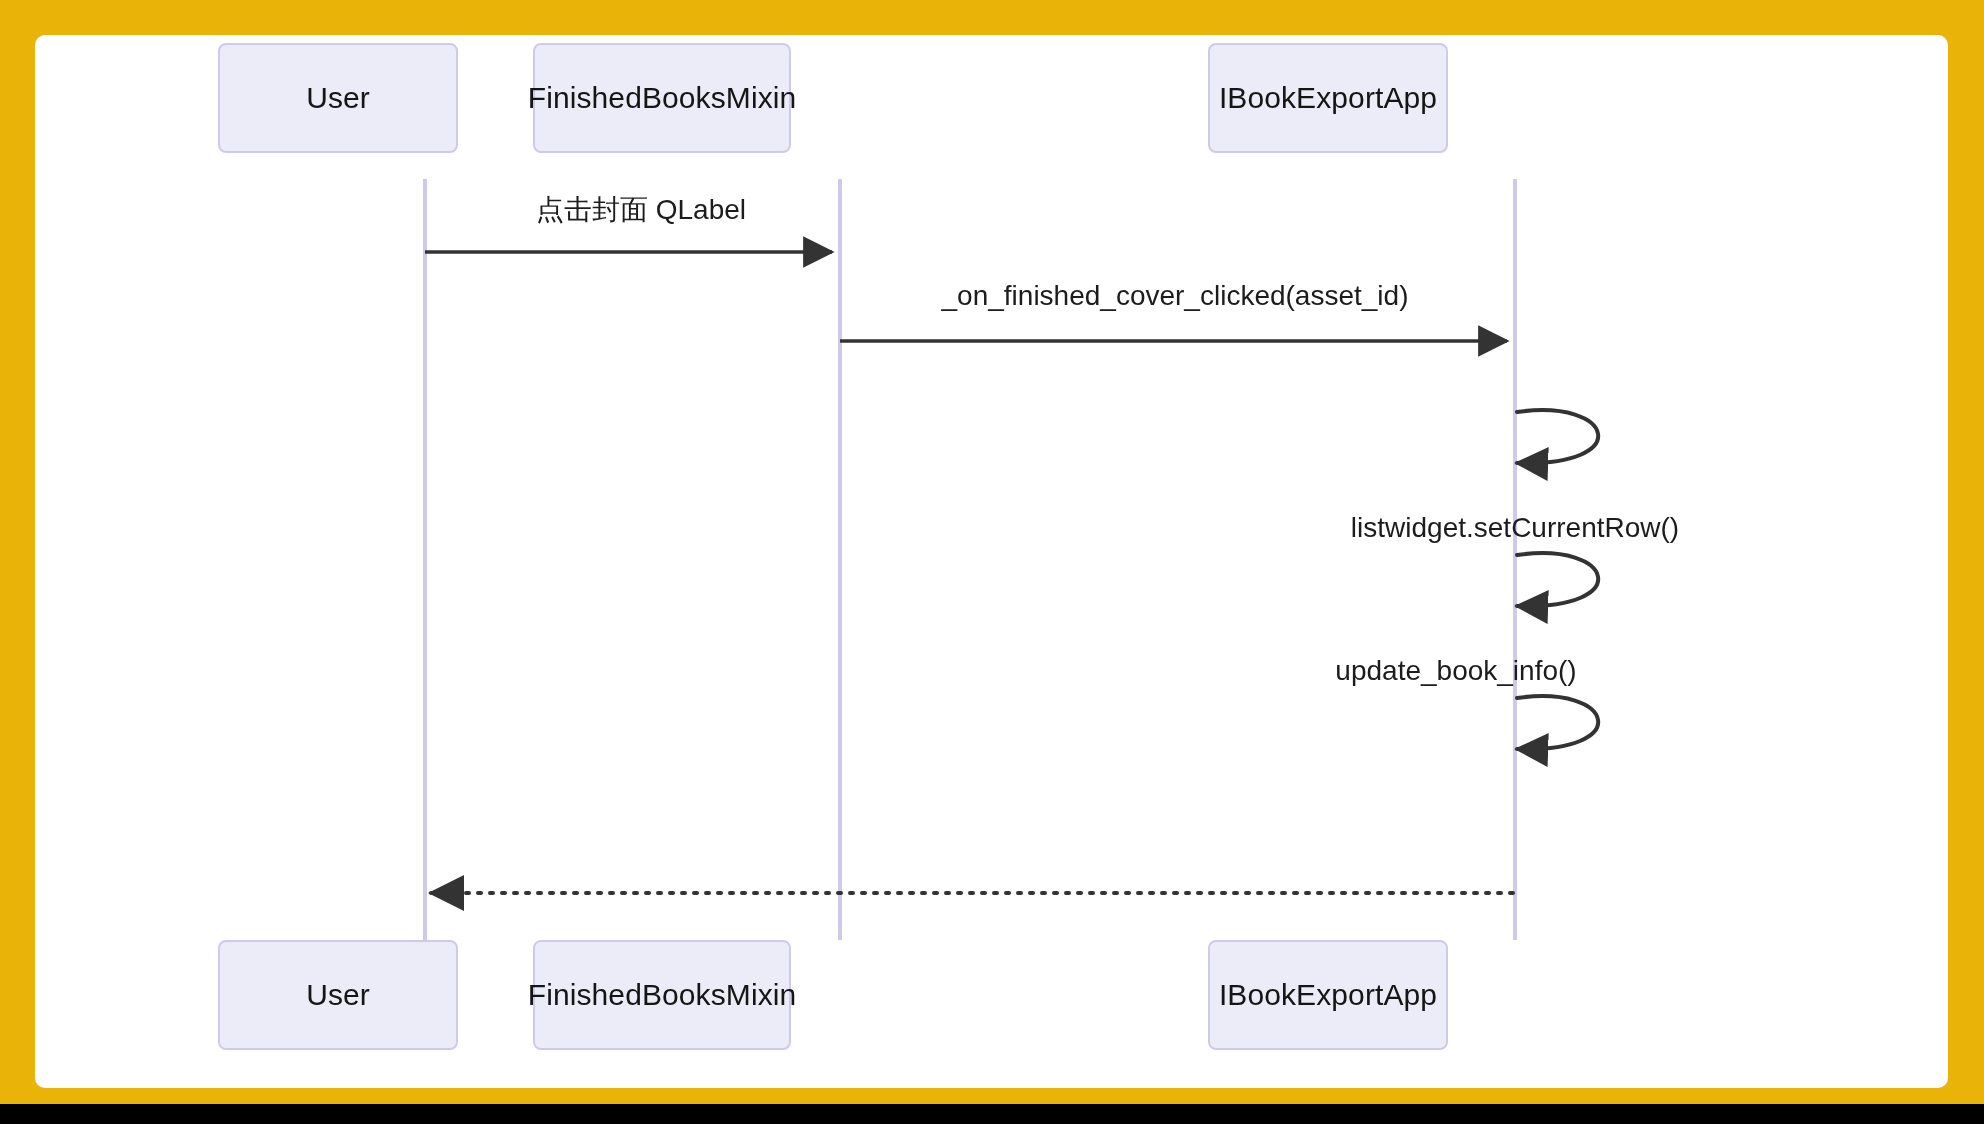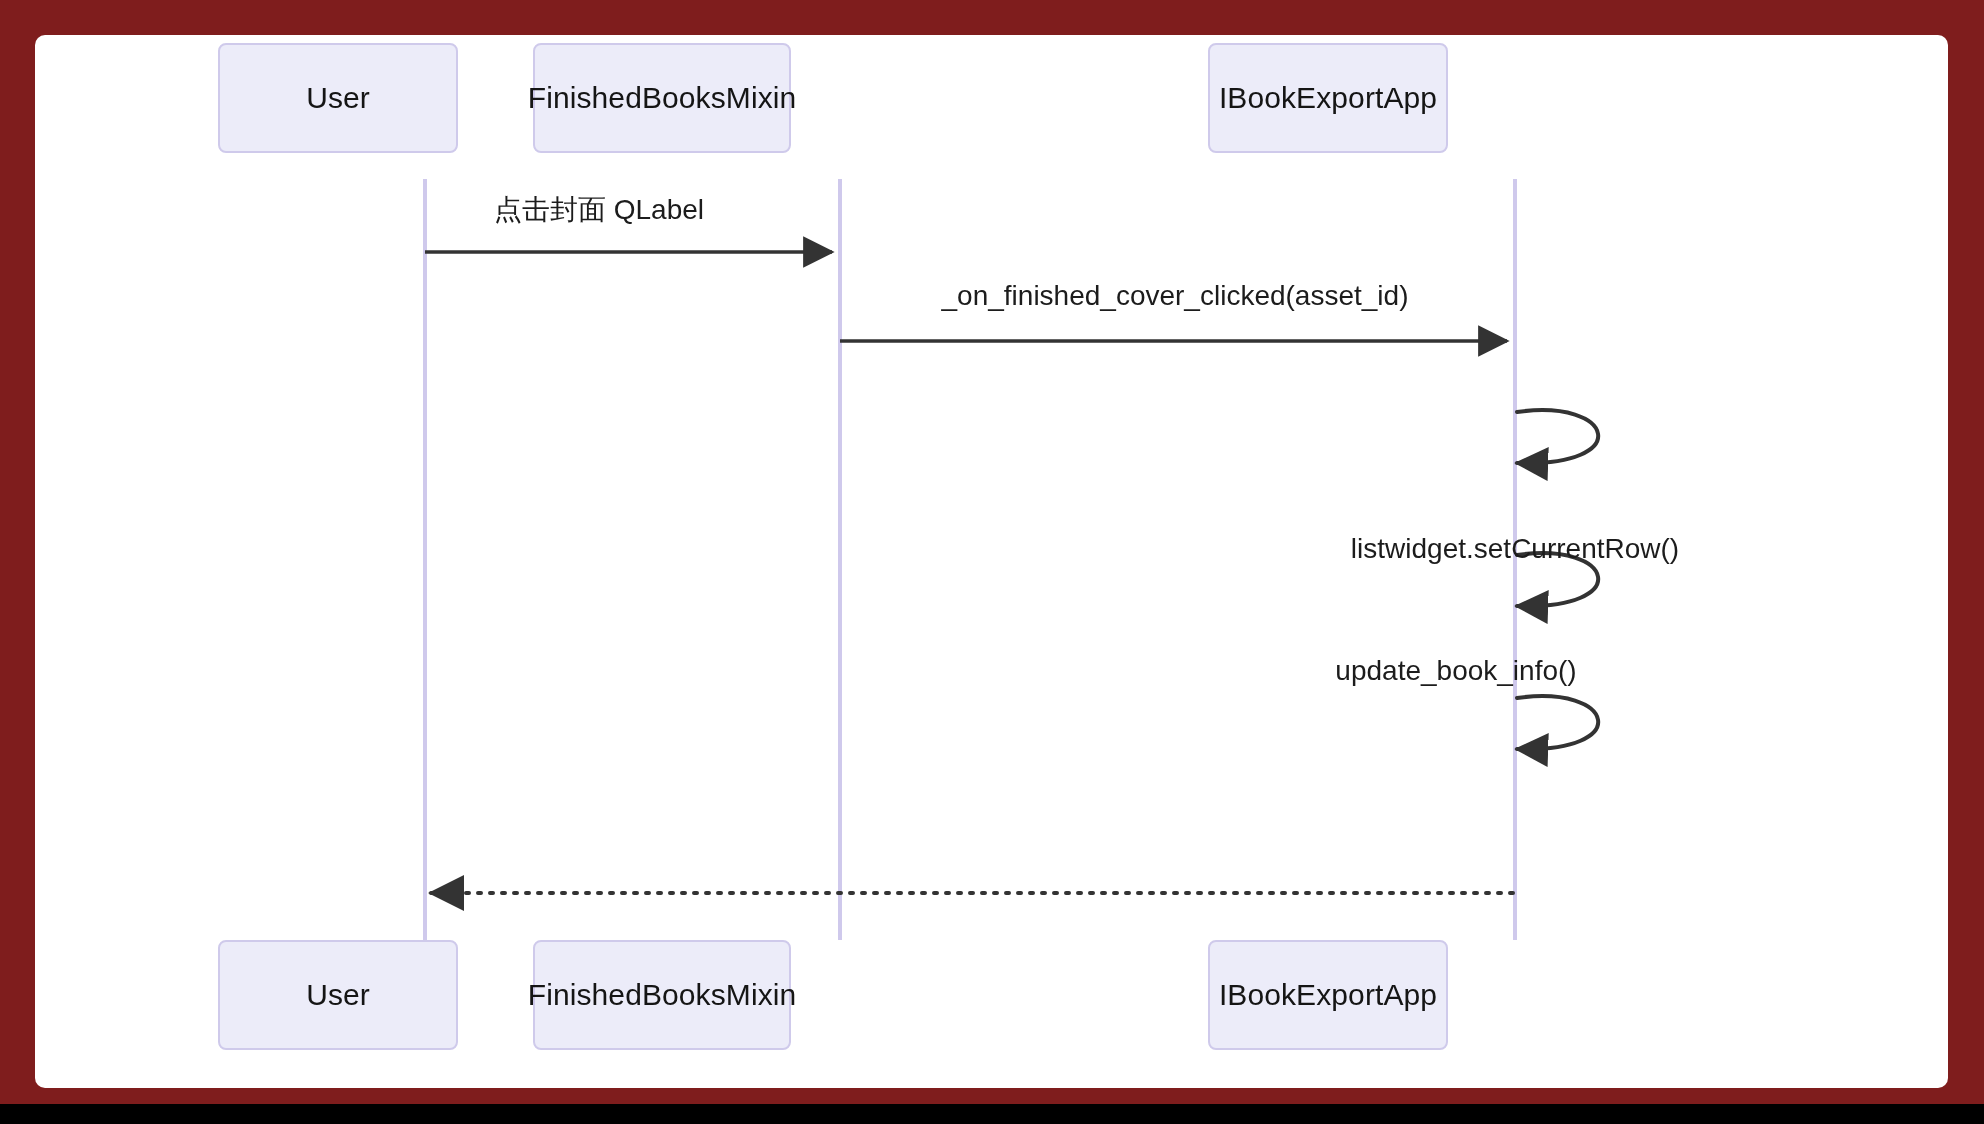--- a/index.html
+++ b/index.html
@@ -10,21 +10,21 @@
     width: 1984px;
     height: 1124px;
     overflow: hidden;
     font-family: "Liberation Sans", "DejaVu Sans", sans-serif;
   }
 
   #root {
     position: relative;
     width: 1984px;
     height: 1104px;
-    background: #7f1d1d;
+    background: #eab308;
   }
 
   #canvas {
     position: absolute;
     left: 35px;
     top: 35px;
     width: 1913px;
     height: 1053px;
     background: #ffffff;
     border-radius: 10px;
@@ -140,25 +140,25 @@
 
         <path d="M 1482 377 C 1580 363 1600 432 1482 428" fill="none" stroke="#333333" stroke-width="4" stroke-linecap="round" marker-end="url(#arrow-loop)"></path>
 
         <path d="M 1482 520 C 1580 506 1600 575 1482 571" fill="none" stroke="#333333" stroke-width="4" stroke-linecap="round" marker-end="url(#arrow-loop)"></path>
 
         <path d="M 1482 663 C 1580 649 1600 718 1482 714" fill="none" stroke="#333333" stroke-width="4" stroke-linecap="round" marker-end="url(#arrow-loop)"></path>
 
         <line x1="1478" y1="858" x2="396" y2="858" stroke="#333333" stroke-width="4" stroke-dasharray="3 9" stroke-linecap="round" marker-end="url(#arrow-left)"></line>
       </svg>
 
-      <div class="msg-label centered" style="left:564px; top:156px;">点击封面 QLabel</div>
+      <div class="msg-label centered" style="left:606px; top:156px;">点击封面 QLabel</div>
 
       <div class="msg-label centered" style="left:1140px; top:245px;text-align:center;">_on_finished_cover_clicked(asset_id)</div>
 
 
-      <div class="msg-label centered" style="left:1480px; top:498px;">listwidget.setCurrentRow()</div>
+      <div class="msg-label centered" style="left:1480px; top:477px;">listwidget.setCurrentRow()</div>
 
       <div class="msg-label centered" style="left:1421px; top:620px;">update_book_info()</div>
 
 
     </div>
   </div>
 </div>
 
 </body></html>

